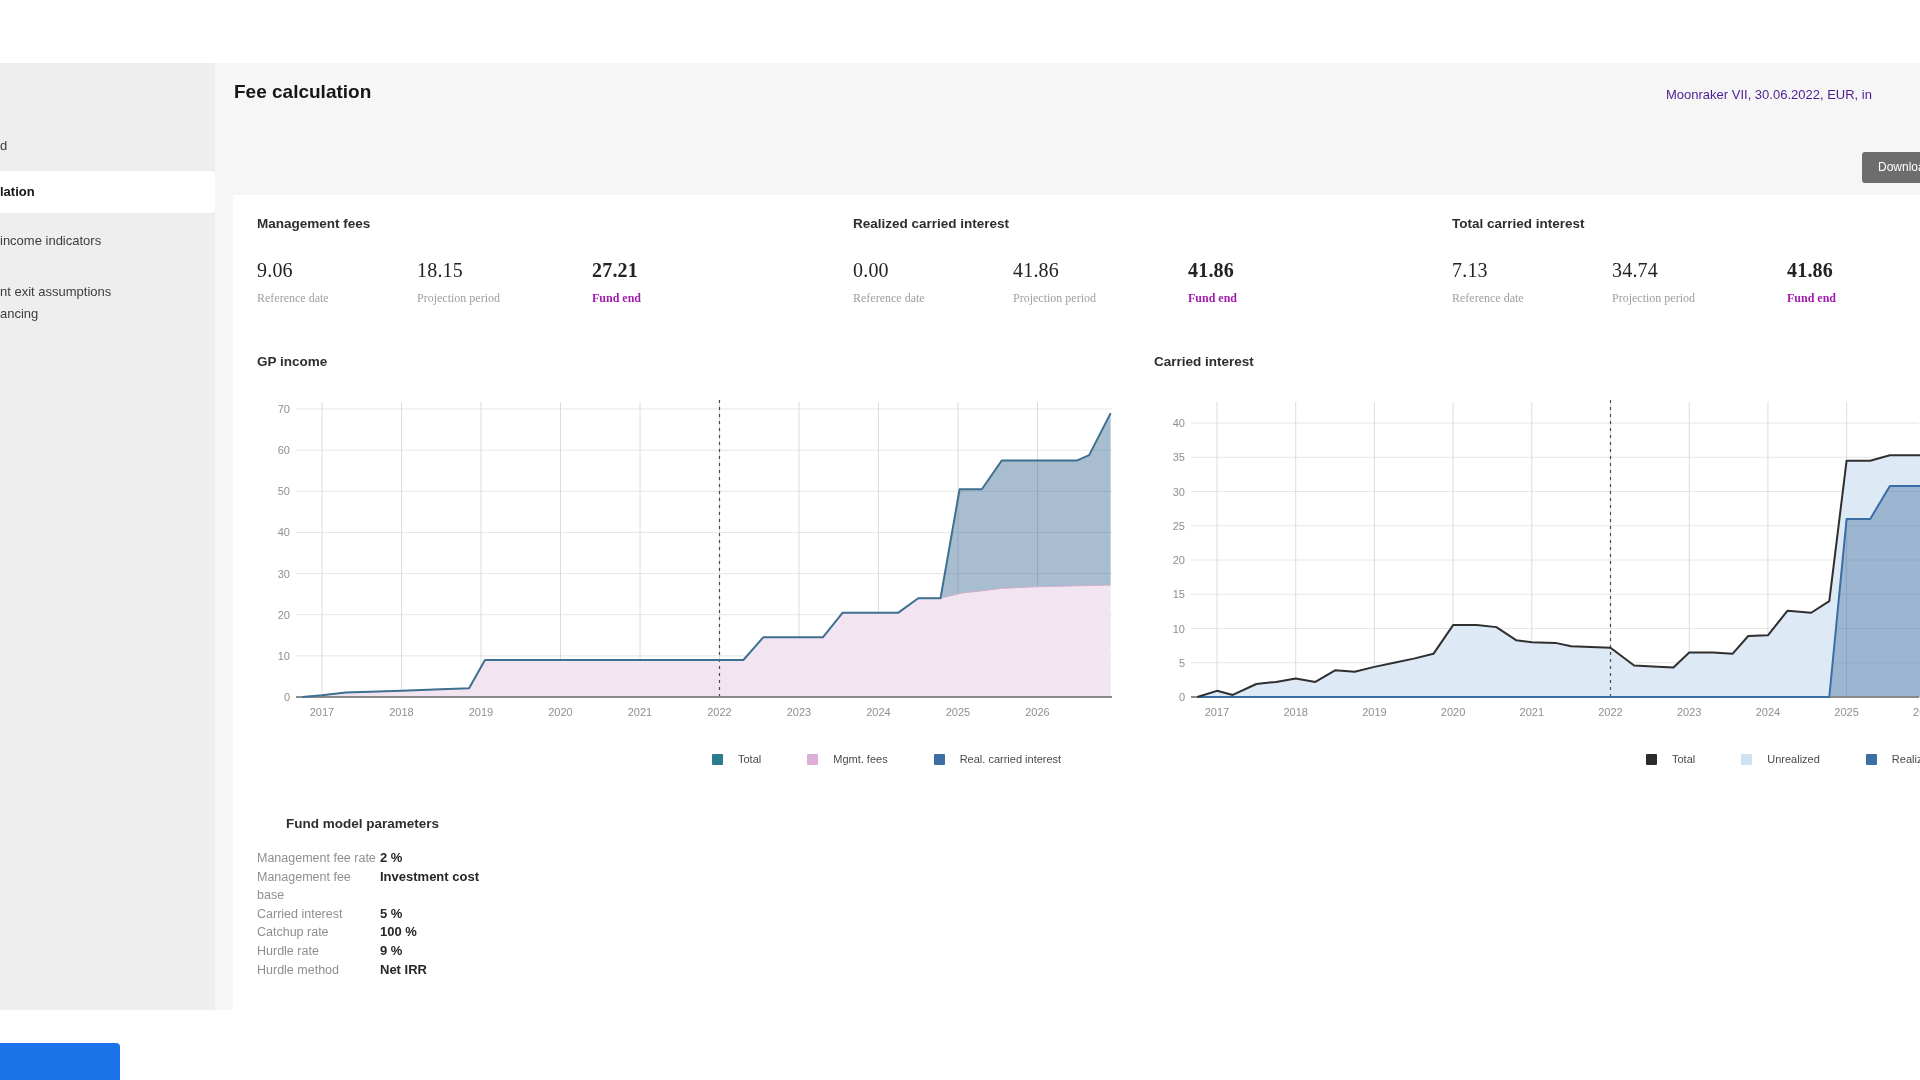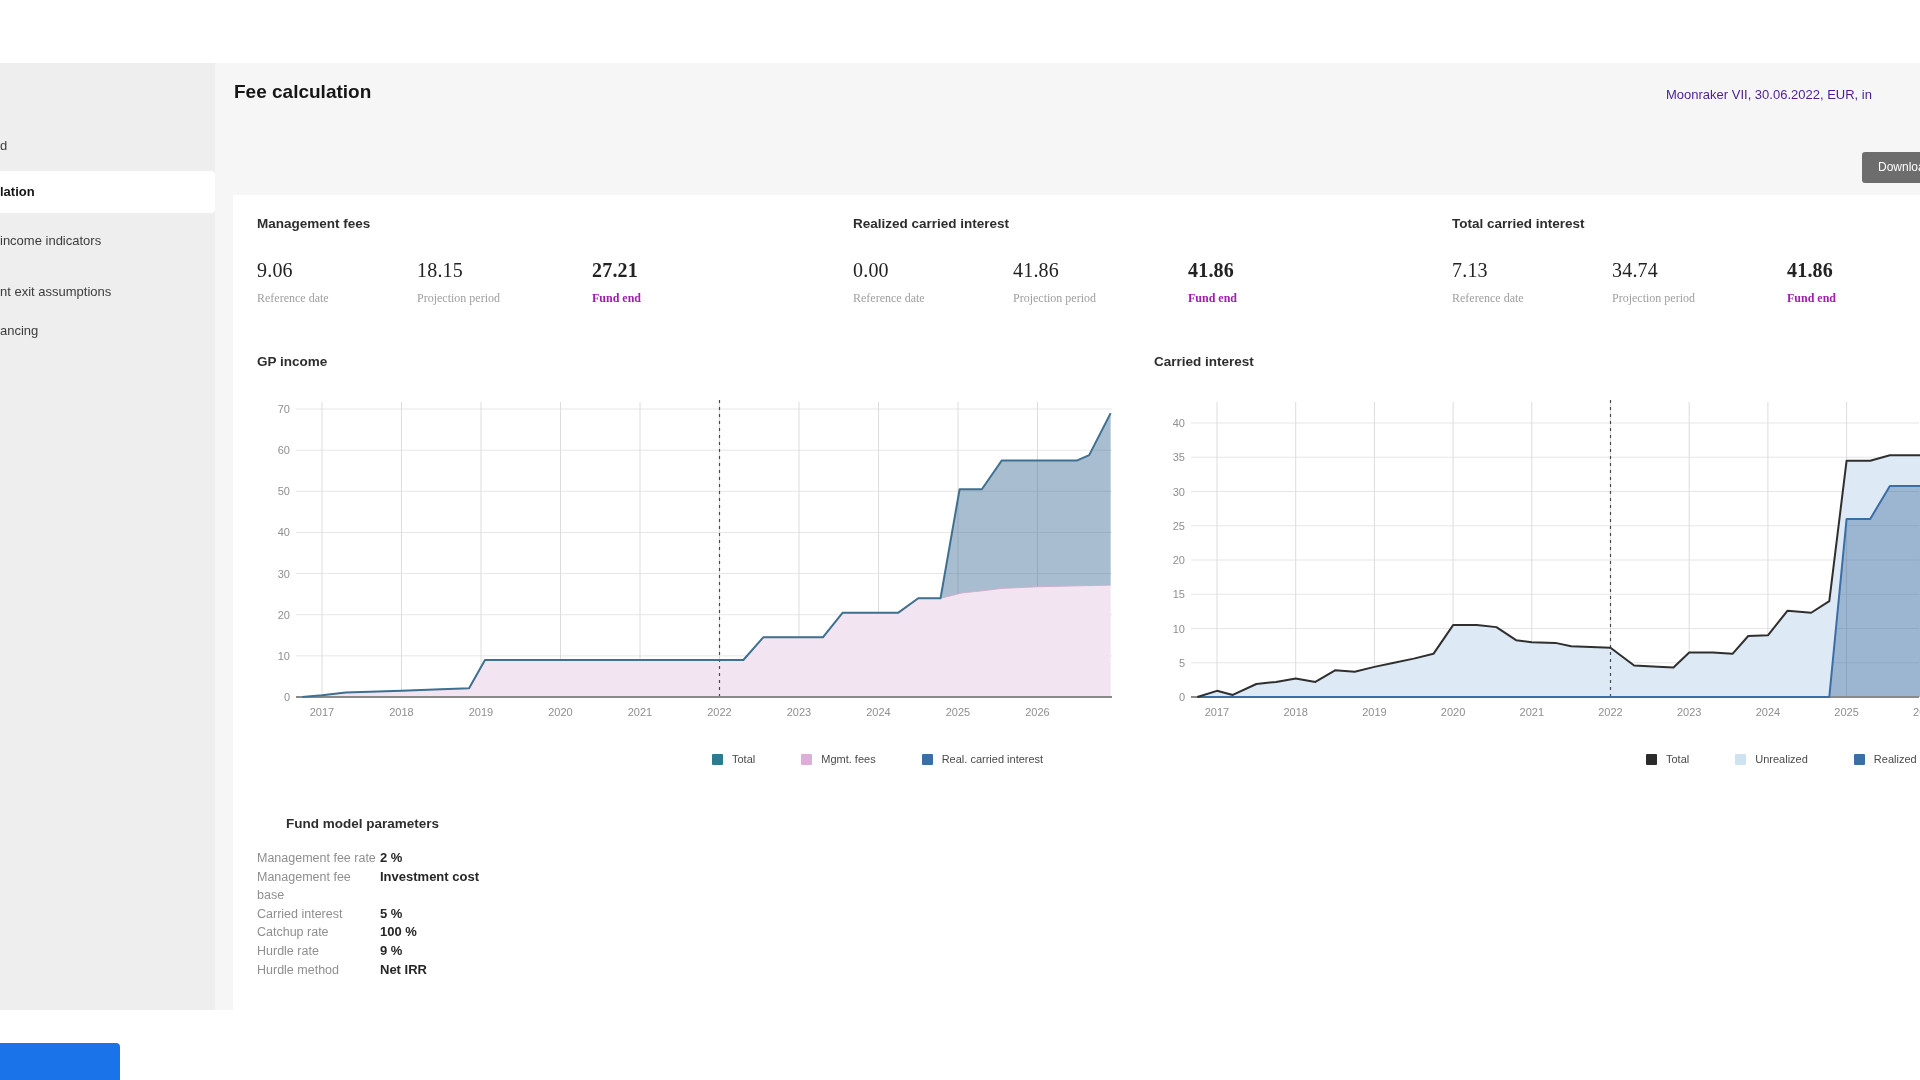--- a/index.html
+++ b/index.html
@@ -37,21 +37,21 @@
   
   .section-title { font-size:13.5px; font-weight:600; color:#2e2e2e; }
   #gp-title { left:257px; top:354px; }
   #ci-title { left:1154px; top:354px; }
   svg.chart { overflow:hidden; }
   svg .tick { font-size:11px; fill:#8f8f8f; font-family:"Liberation Sans", sans-serif; }
 
   .legend { display:flex; align-items:center; gap:46px; overflow:hidden; height:22px; }
   #gp-legend { left:712px; top:748px; width:400px; }
   #ci-legend { left:1646px; top:748px; width:274px; }
-  .legend-item { display:flex; align-items:flex-end; gap:9px; flex:none; cursor:pointer; }
+  .legend-item { display:flex; align-items:flex-end; gap:15px; flex:none; cursor:pointer; }
   .legend-swatch { width:11px; height:11px; border-radius:1px; flex:none; }
   .legend-label { font-size:11px; color:#4a4a4a; white-space:nowrap; }
 
   
   #params { left:257px; top:816px; width:420px; }
   #params-title { font-size:13.5px; font-weight:600; color:#2e2e2e; margin-bottom:18px;padding-left:29px; }
   .param-row { display:grid; grid-template-columns:123px auto; line-height:18.6px; }
   .param-label { font-size:12.5px; color:#8f8f8f; }
   .param-value { font-size:13px; color:#262626; font-weight:600; }
 
@@ -68,21 +68,21 @@
 
 <div id="page-title" class="abs">Fee calculation</div>
 <div id="header-context" class="abs">Moonraker VII, 30.06.2022, EUR, in</div>
 <button id="download-btn" class="abs">Download</button>
 
 <div id="sidebar-nav">
     <div class="abs side-item" style="top: 138px;">d</div>
     <div class="abs side-item active-pill" style="top: 171px;">lation</div>
     <div class="abs side-item" style="top: 233px;">income indicators</div>
     <div class="abs side-item" style="top: 284px;">nt exit assumptions</div>
-    <div class="abs side-item" style="top: 323px;">ancing</div>
+    <div class="abs side-item" style="top: 306px;">ancing</div>
   </div>
 
 <div id="stats-row">
     <div class="abs stat-group" style="left: 257px;">
       <div class="stat-title">Management fees</div>
       <div class="stat-cols">
         <div class="stat-col">
           <div class="stat-value">9.06</div>
           <div class="stat-label">Reference date</div>
         </div>

